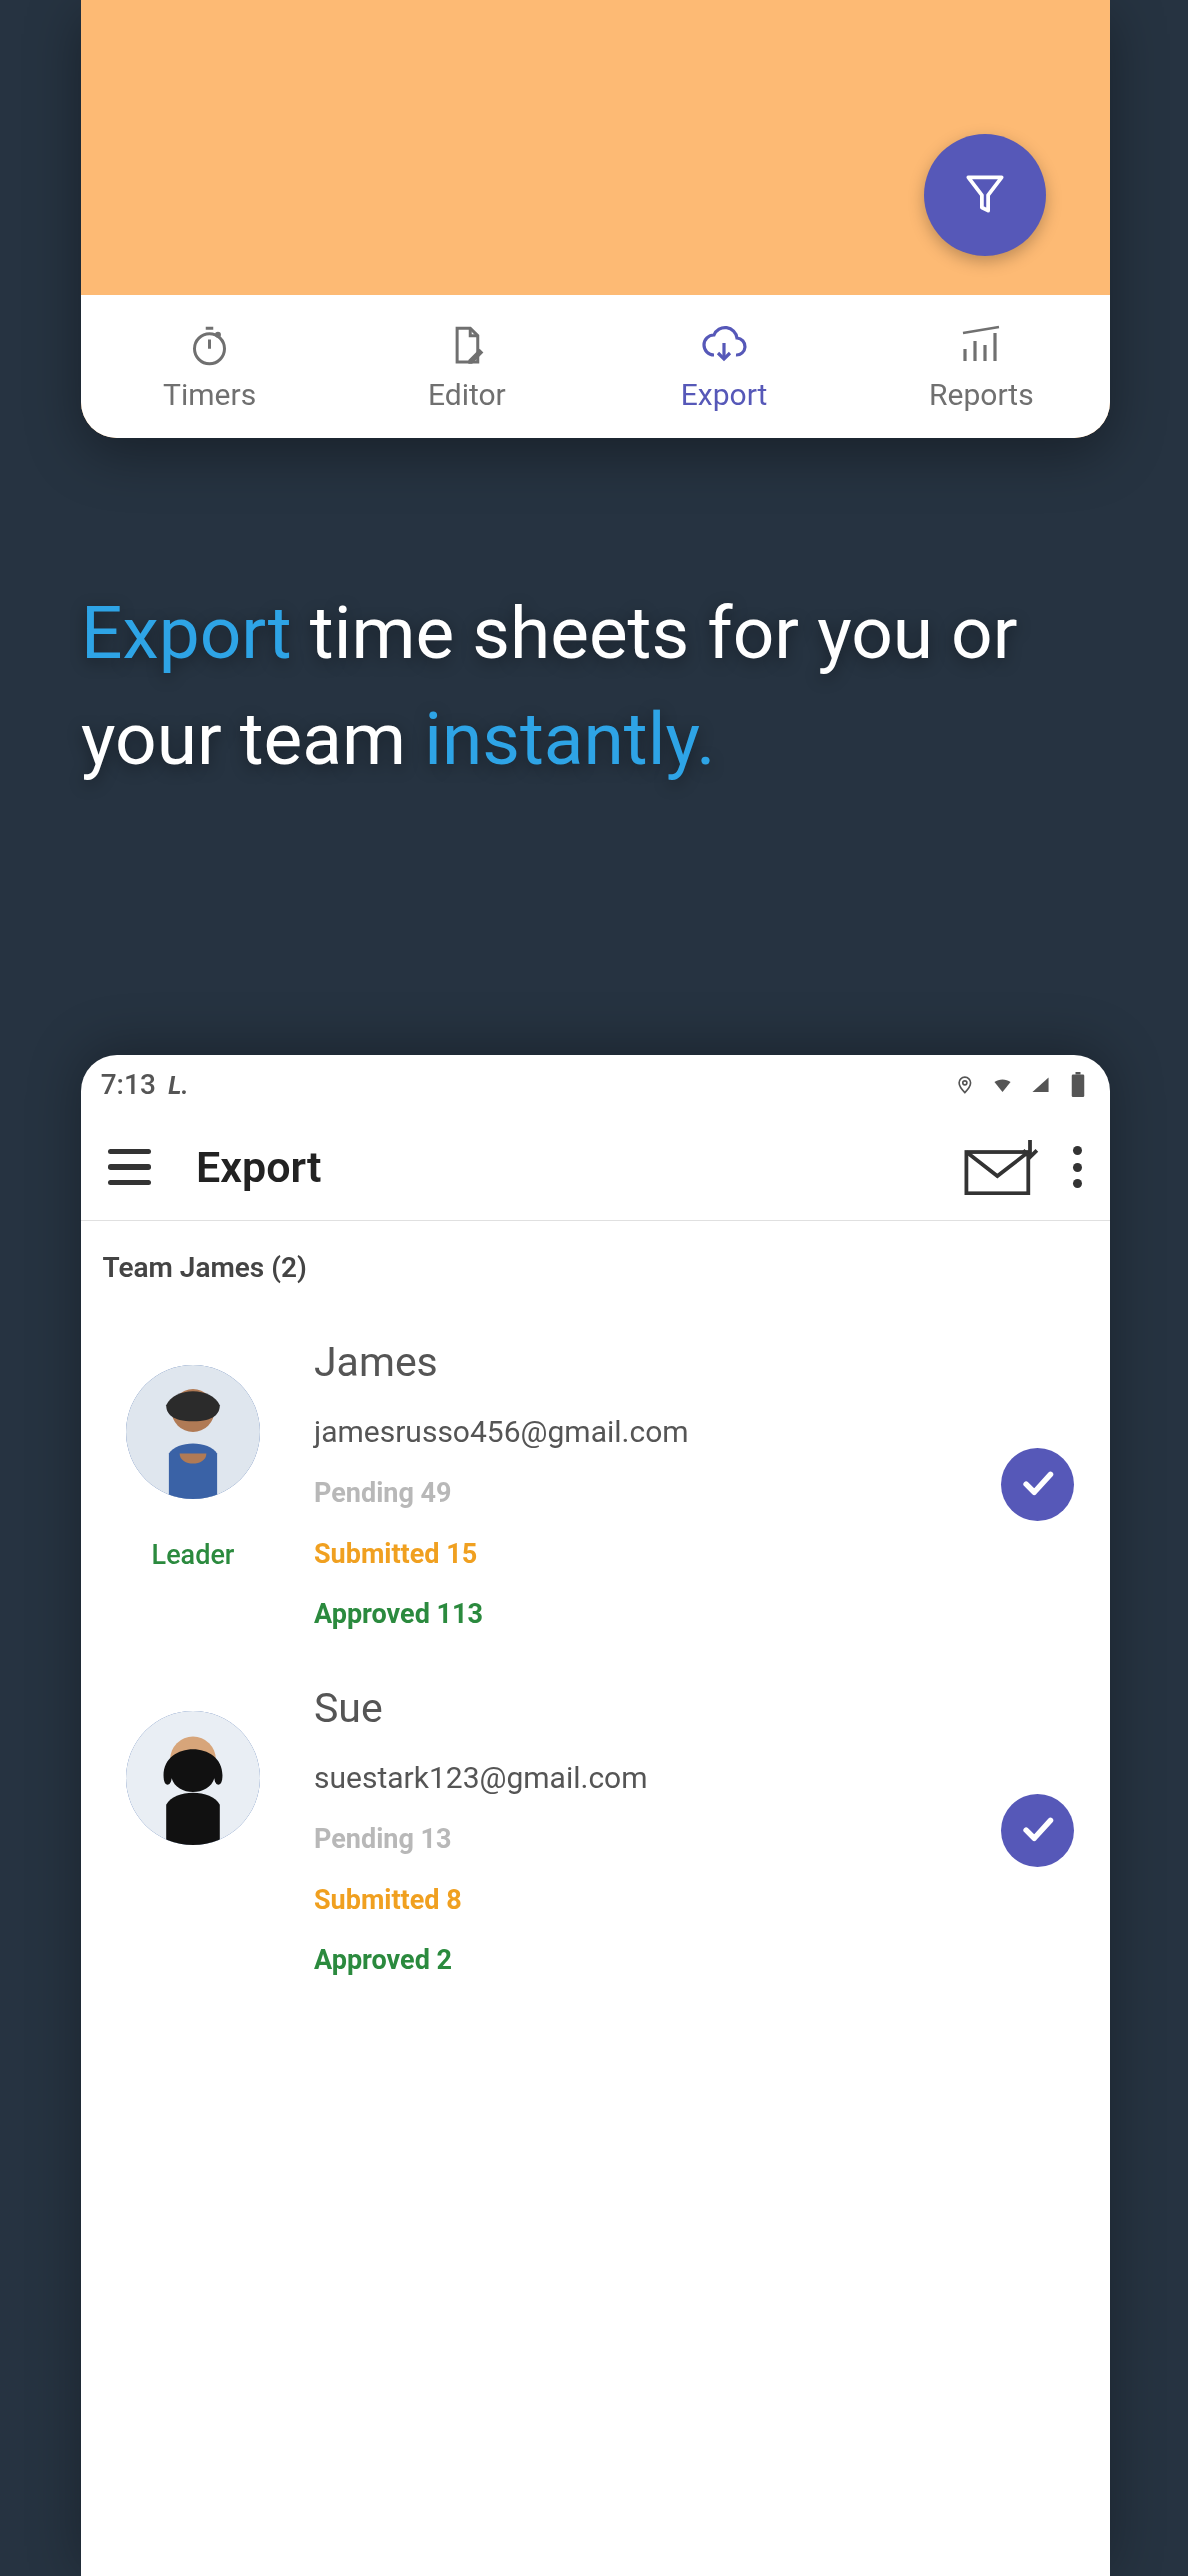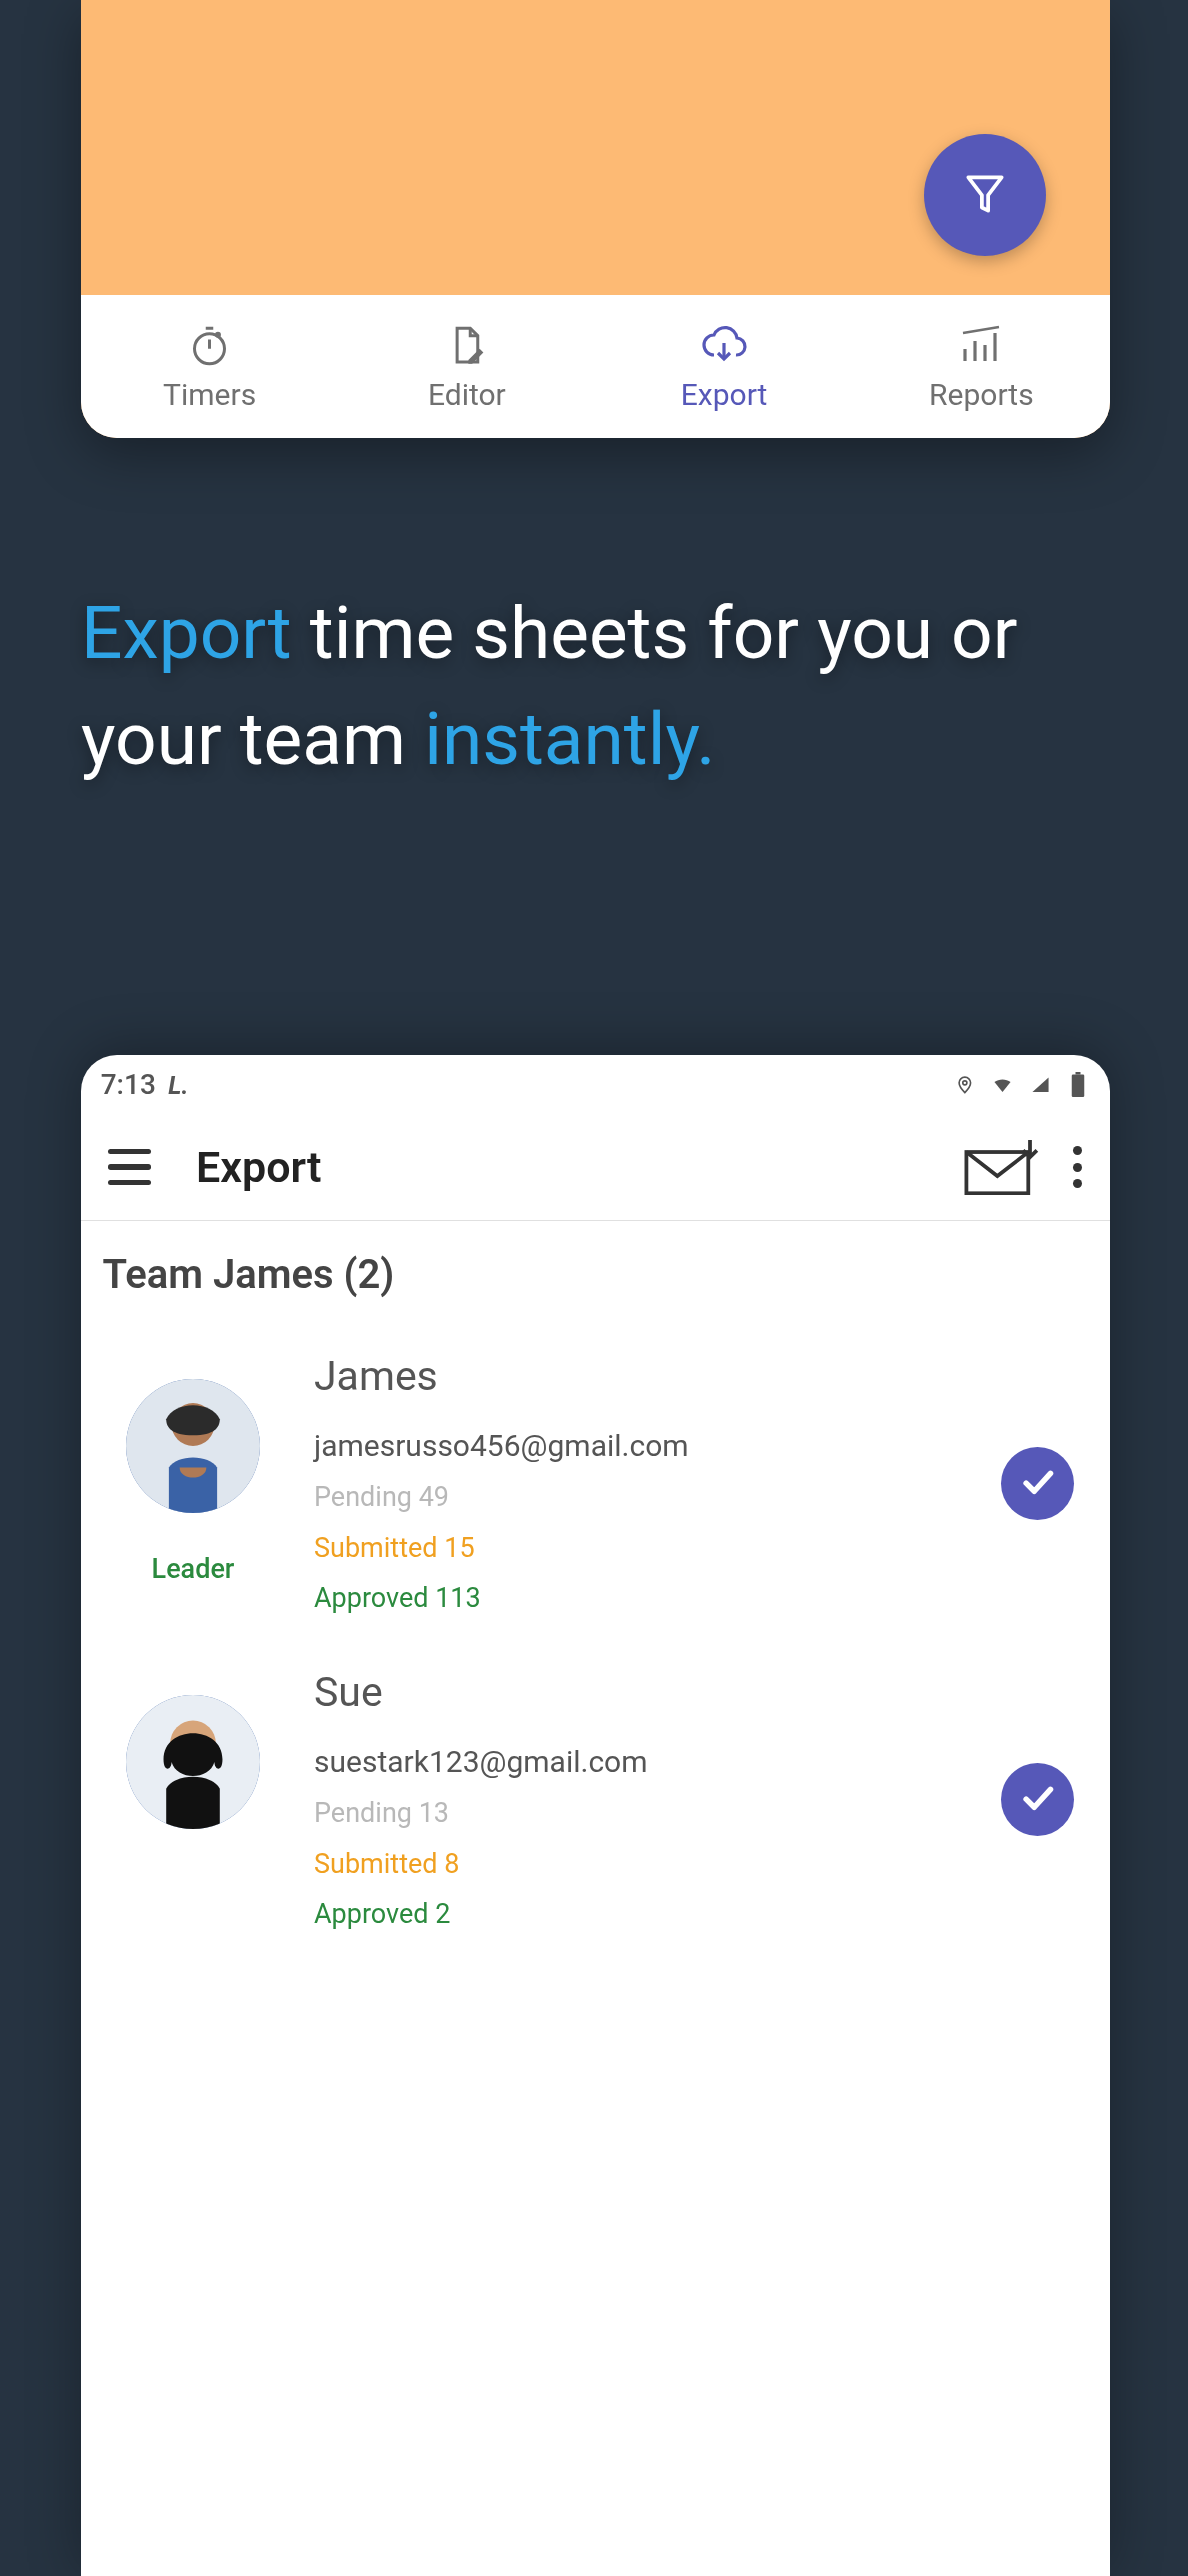--- a/index.html
+++ b/index.html
@@ -131,21 +131,21 @@
   .hamburger span { height: 5.4px; background:#333; border-radius:2.7px; }
   .appbar-title { font-size: 43px; font-weight: 600; color:#222; }
   .appbar-spacer { flex:1; }
   .appbar-actions { display:flex; align-items:center; gap:36px; }
   .mail-arrow { width: 72px; height: 54px; position:relative; }
   .kebab { width: 10.7px; display:flex; flex-direction:column; gap:7.2px; align-items:center; }
   .kebab span { width:9px; height:9px; border-radius:50%; background:#333; }
 
   .team-header {
     padding: 30px 21.5px 18px 21.5px;
-    font-size: 40px;
+    font-size: 28px;
     font-weight: 600;
     color: #444;
   }
 
   .member {
     display: flex;
     align-items: flex-start;
     padding: 36px 36px 18px 36px;
     gap: 45px;
   }
@@ -175,21 +175,21 @@
   .role.leader { color: #2b8a3e; }
   .role.member { color: #2b8a3e; }
   .member-mid {
     flex:1;
     display:flex;
     flex-direction:column;
     gap: 12.5px;
   }
   .m-name { font-size: 41px; color:#555; font-weight:400; }
   .m-email { font-size: 30px; color:#555; margin-top:15px; }
-  .stat { font-size: 27px; margin-top: 6px; }
+  .stat { font-size: 27px; margin-top: 16px; font-weight: bold; }
   .stat.pending { color: #b8b8b8; }
   .stat.submitted { color: #f0a020; }
   .stat.approved { color: #2b8a3e; }
   .member-right {
     align-self: center;
   }
   .check-circle {
     width: 73px; height: 73px; border-radius:50%;
     background:#5658b8;
     display:flex; align-items:center; justify-content:center;

